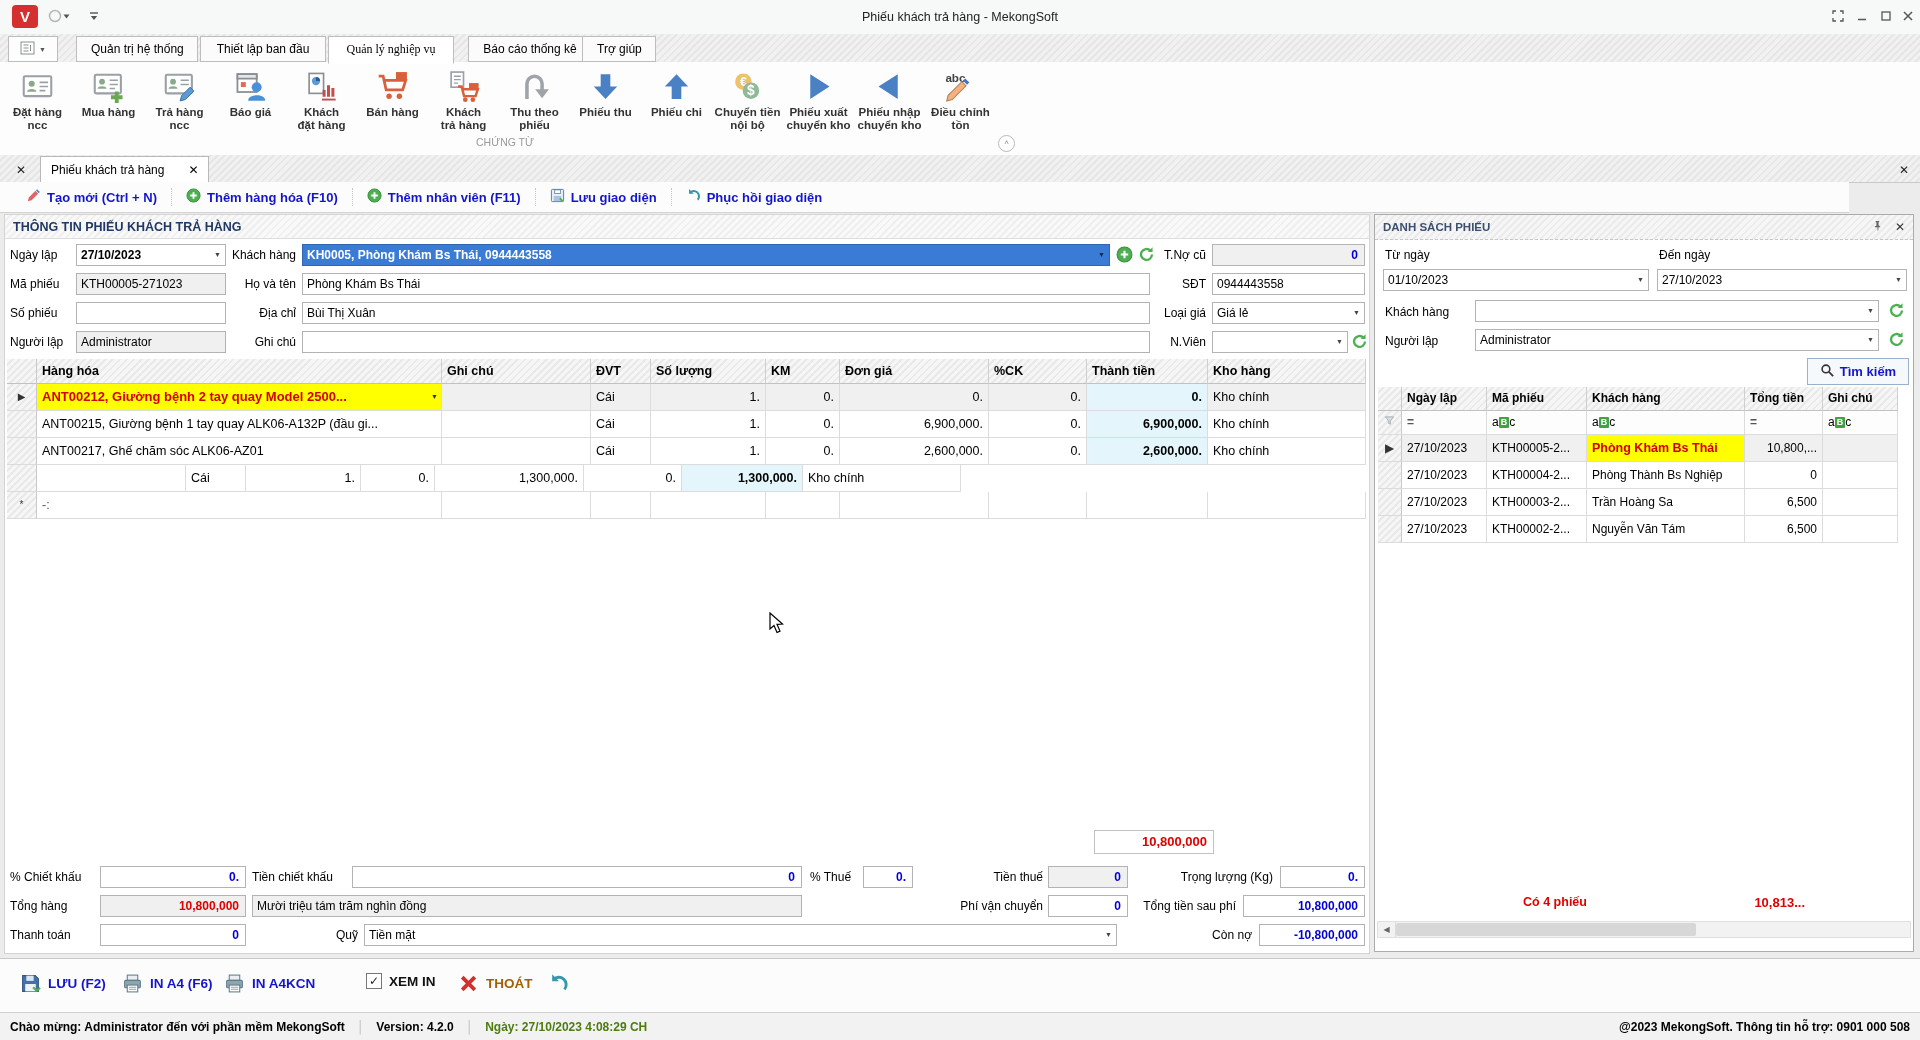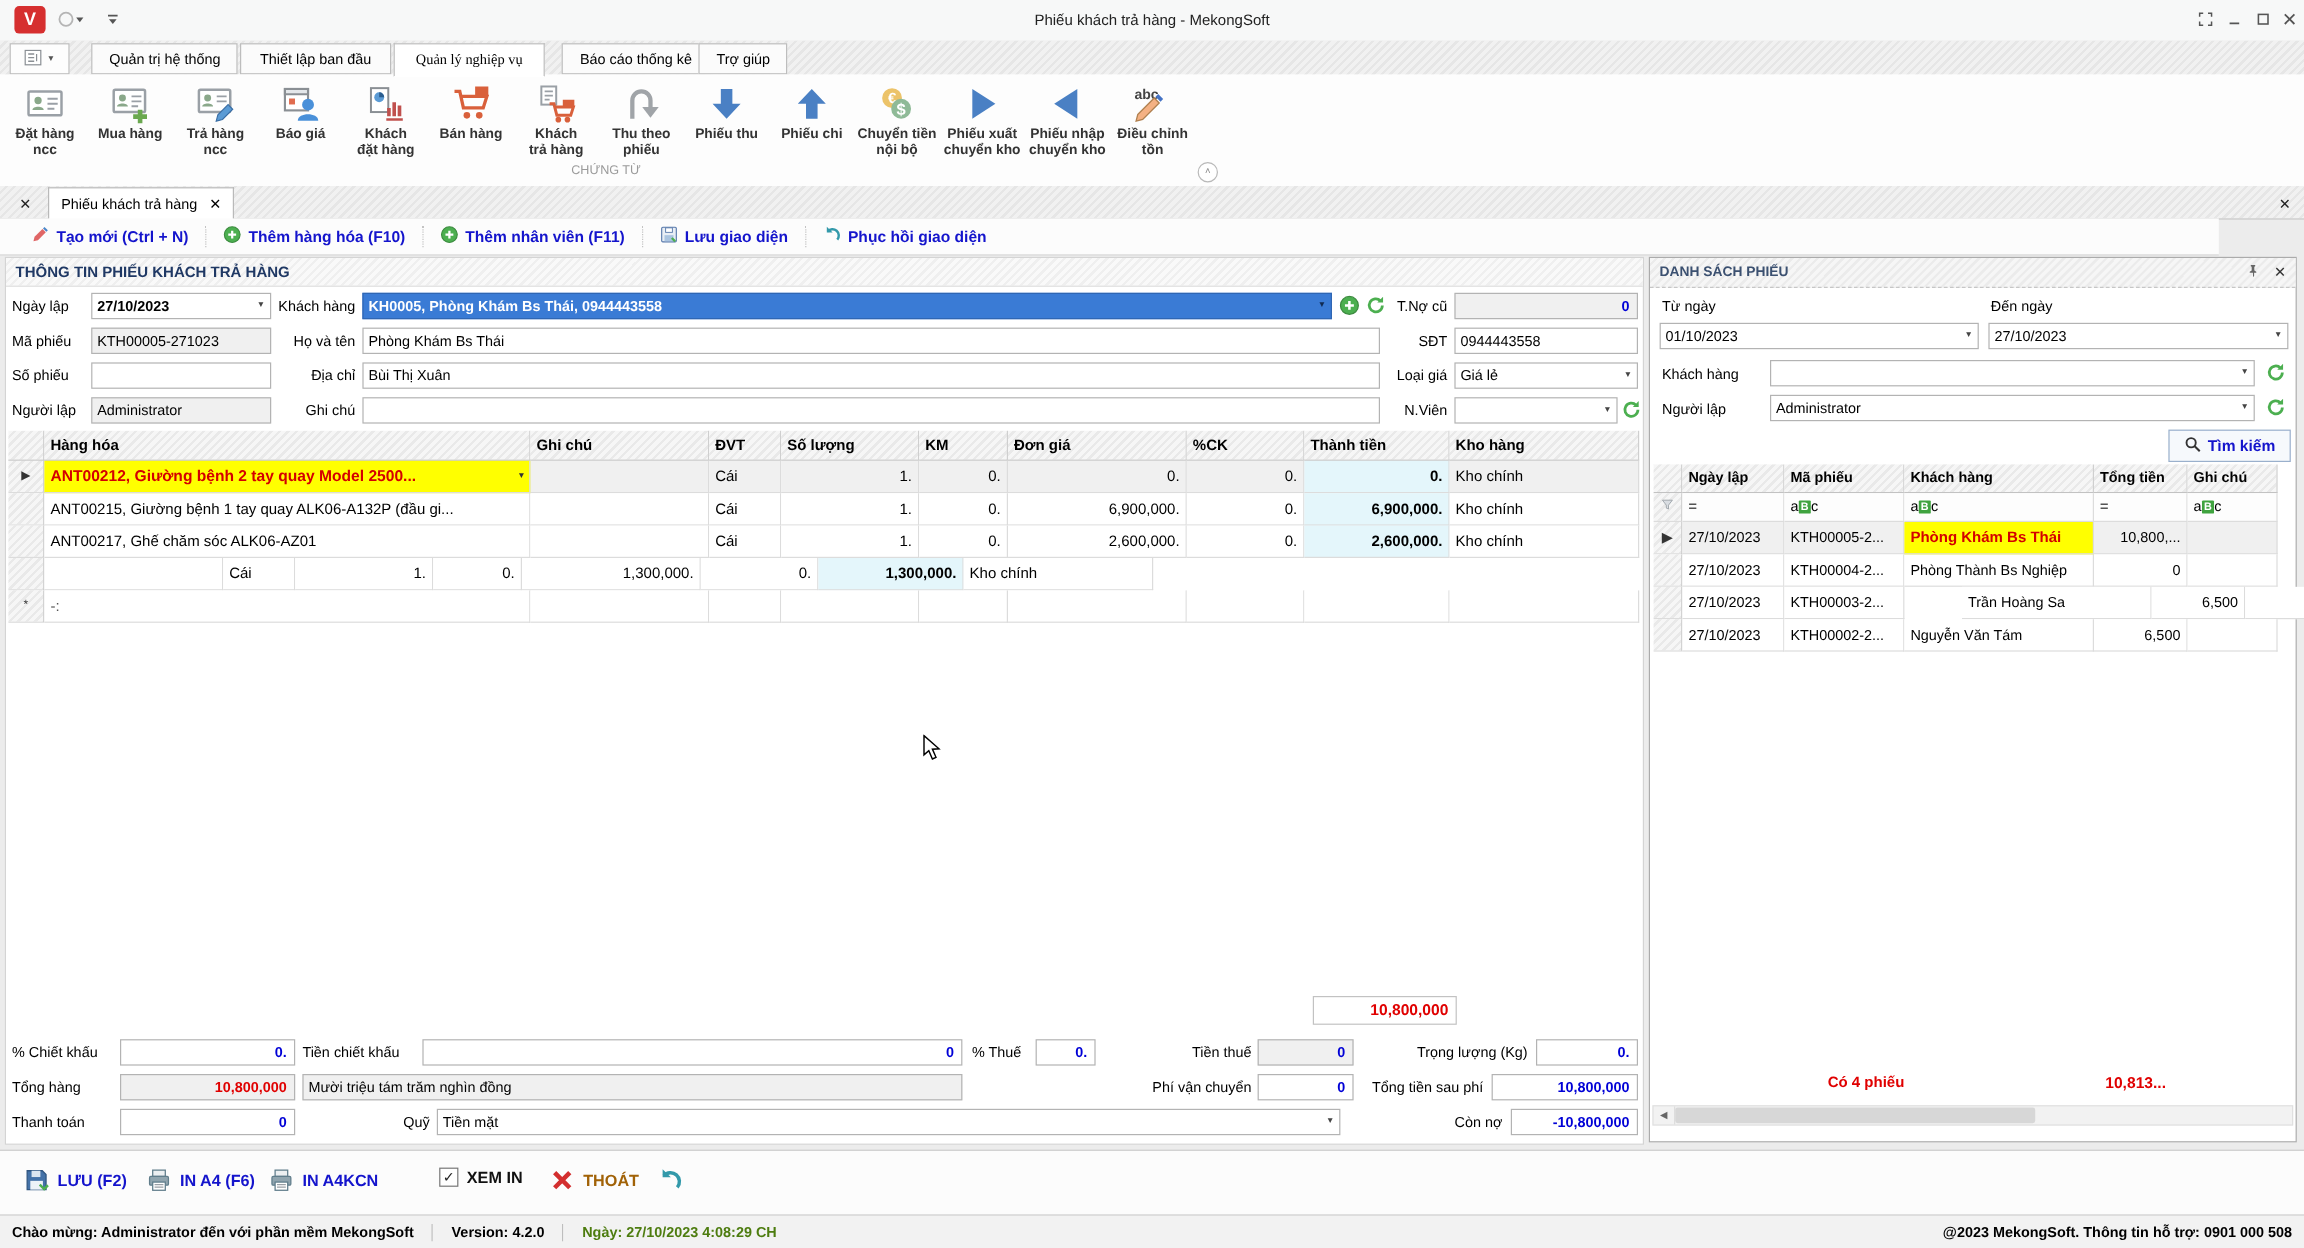--- a/index.html
+++ b/index.html
@@ -35,21 +35,21 @@
   .rlabel{margin-top:2px;font-size:11.5px;font-weight:bold;color:#333;text-align:center;line-height:13px}
   #ribbon-group{left:0;top:74px;width:1010px;text-align:center;font-size:10.5px;color:#9a9a9a}
   #ribbon-collapse{left:998px;top:73px;width:15px;height:15px;border:1px solid #b9b9b9;border-radius:50%;
                    color:#888;font-size:8px;line-height:13px;text-align:center;background:#fff}
 
   
   #doctabs{left:0;top:155px;width:1920px;height:27px;border-bottom:1px solid #c9c9c9;
            background:repeating-linear-gradient(135deg,#f1f1f1 0 3px,#e6e6e6 3px 5px)}
   #doctab-close-l{left:6px;top:3px;width:30px;height:24px;display:flex;align-items:center;justify-content:center;font-weight:bold;color:#222}
   #doctab{left:40px;top:1px;height:26px;background:#fff;border:1px solid #b9b9b9;border-bottom:none;
-          display:flex;align-items:center;gap:10px;padding:0 10px}
+          display:flex;align-items:center;gap:24px;padding:0 10px}
   #doctab-close-r{left:1893px;top:3px;width:22px;height:24px;display:flex;align-items:center;justify-content:center;font-weight:bold;color:#222}
 
   
   #actionbar{left:0;top:182px;width:1849px;height:31px;background:#fcfcfc;border-bottom:1px solid #d2d2d2;
              display:flex;align-items:center;padding-left:12px;box-sizing:border-box}
   .action{display:flex;align-items:center;gap:6px;color:#1414cc;font-weight:bold;font-size:13px;white-space:nowrap;padding:0 14px}
   .action+.action{border-left:1px dotted #c3c3c3}
   .action svg{width:15px;height:15px}
 
   
@@ -600,21 +600,21 @@
         <div class="gc" style="width: 85px;">27/10/2023</div>
         <div class="gc" style="width: 100px;">KTH00004-2...</div>
         <div class="gc" style="width: 158px;">Phòng Thành Bs Nghiệp</div>
         <div class="gc ar" style="width: 78px;">0</div>
         <div class="gc" style="width: 75px;"></div>
       </div>
       <div class="grow">
         <div class="gc gind" style="width: 24px;"></div>
         <div class="gc" style="width: 85px;">27/10/2023</div>
         <div class="gc" style="width: 100px;">KTH00003-2...</div>
-        <div class="gc" style="width: 158px; margin-left: 48px;">Trần Hoàng Sa</div>
+        <div class="gc" style="width: 158px;">Trần Hoàng Sa</div>
         <div class="gc ar" style="width: 78px;">6,500</div>
         <div class="gc" style="width: 75px;"></div>
       </div>
       <div class="grow">
         <div class="gc gind" style="width: 24px;"></div>
         <div class="gc" style="width: 85px;">27/10/2023</div>
         <div class="gc" style="width: 100px;">KTH00002-2...</div>
         <div class="gc" style="width: 158px;">Nguyễn Văn Tám</div>
         <div class="gc ar" style="width: 78px;">6,500</div>
         <div class="gc" style="width: 75px;"></div>

